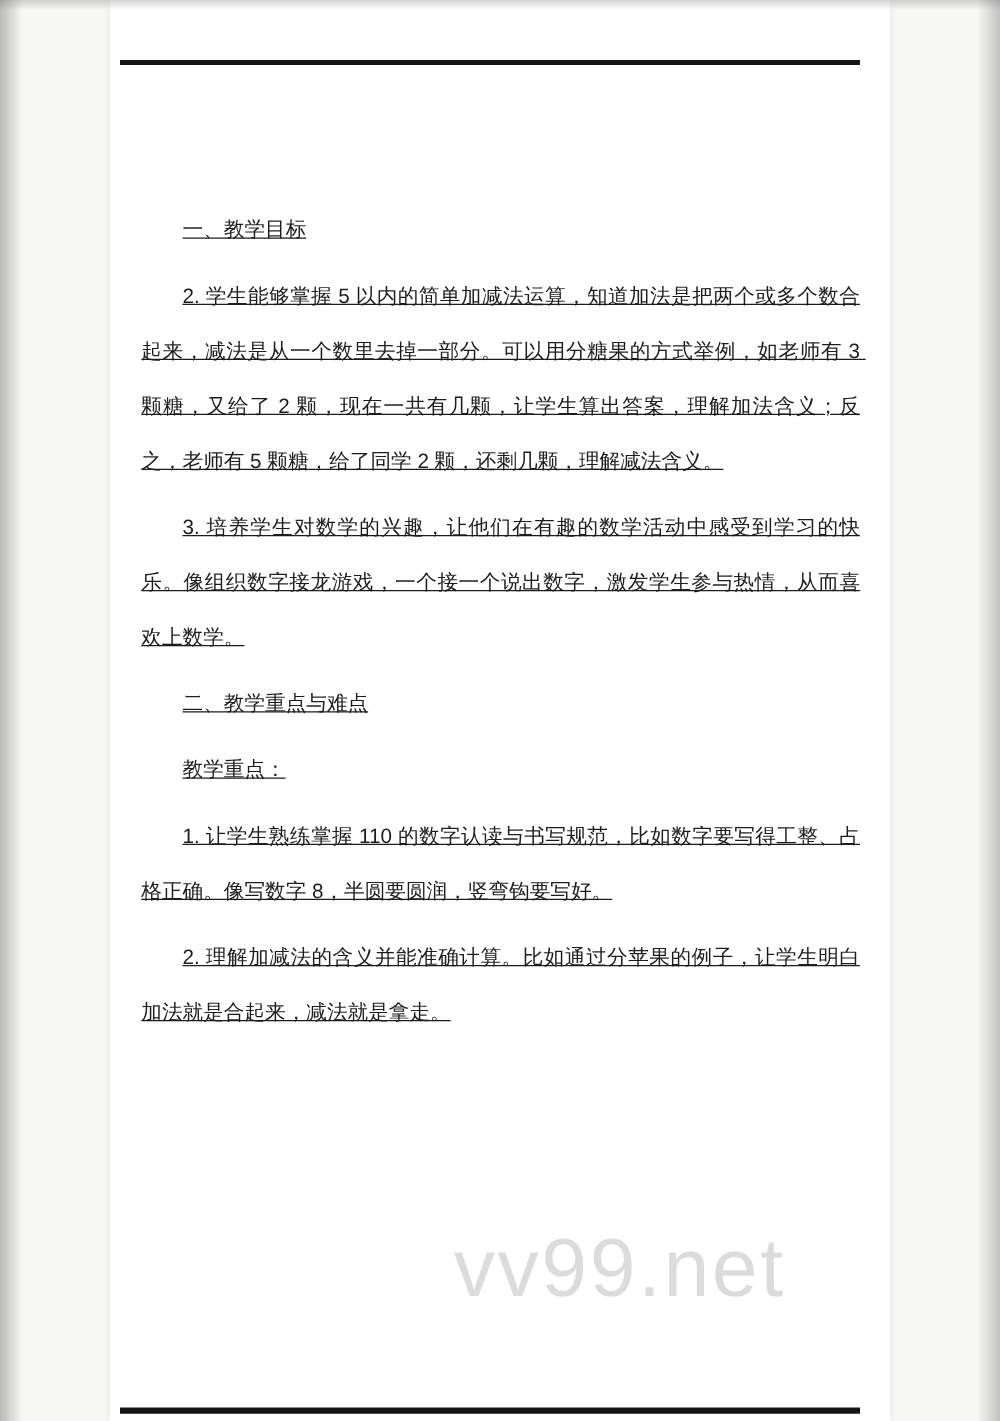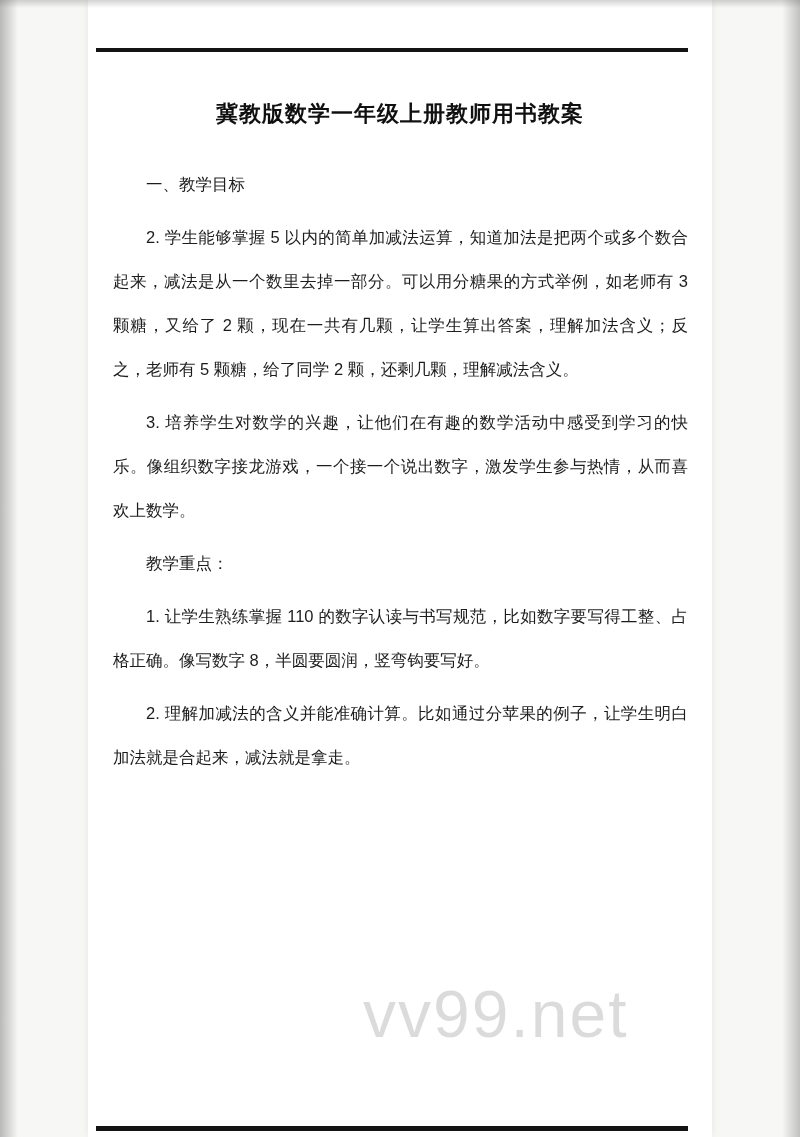--- a/index.html
+++ b/index.html
@@ -55,20 +55,21 @@
     font-size: 16.5px; line-height: 44px;
     color: #1c1c1c;
     text-align: justify;
   }
   .content p {
     text-indent: 2em;
     margin: 0 0 9px 0;
     white-space: pre-wrap;
     position: relative;
     z-index: 2;
+    text-decoration: underline;
   }
 
   .watermark {
     position: absolute; left: 275px; top: 976px;
     font-size: 66px; font-weight: 400;
     color: rgba(0, 0, 0, 0.14);
     letter-spacing: 2px;
     z-index: 1;
     pointer-events: none;
     user-select: none;
@@ -77,26 +78,26 @@
 </style>
 </head>
 <body>
 
 <div class="viewport">
 
   <div class="page">
 
     <div class="rule rule-top"></div>
 
-    <h1 class="doc-title">冀教版数学一年级上册教师用书教案</h1>
 
     <div class="content">
       <p>一、教学目标</p>
       <p>2. 学生能够掌握 5 以内的简单加减法运算，知道加法是把两个或多个数合起来，减法是从一个数里去掉一部分。可以用分糖果的方式举例，如老师有 3 颗糖，又给了 2 颗，现在一共有几颗，让学生算出答案，理解加法含义；反之，老师有 5 颗糖，给了同学 2 颗，还剩几颗，理解减法含义。</p>
       <p>3. 培养学生对数学的兴趣，让他们在有趣的数学活动中感受到学习的快乐。像组织数字接龙游戏，一个接一个说出数字，激发学生参与热情，从而喜欢上数学。</p>
+      <p>二、教学重点与难点</p>
       <p>教学重点：</p>
       <p>1. 让学生熟练掌握 110 的数字认读与书写规范，比如数字要写得工整、占格正确。像写数字 8，半圆要圆润，竖弯钩要写好。</p>
       <p>2. 理解加减法的含义并能准确计算。比如通过分苹果的例子，让学生明白加法就是合起来，减法就是拿走。</p>
     </div>
 
     <div class="watermark">vv99.net</div>
 
     <div class="rule rule-bottom"></div>
 
   </div>

